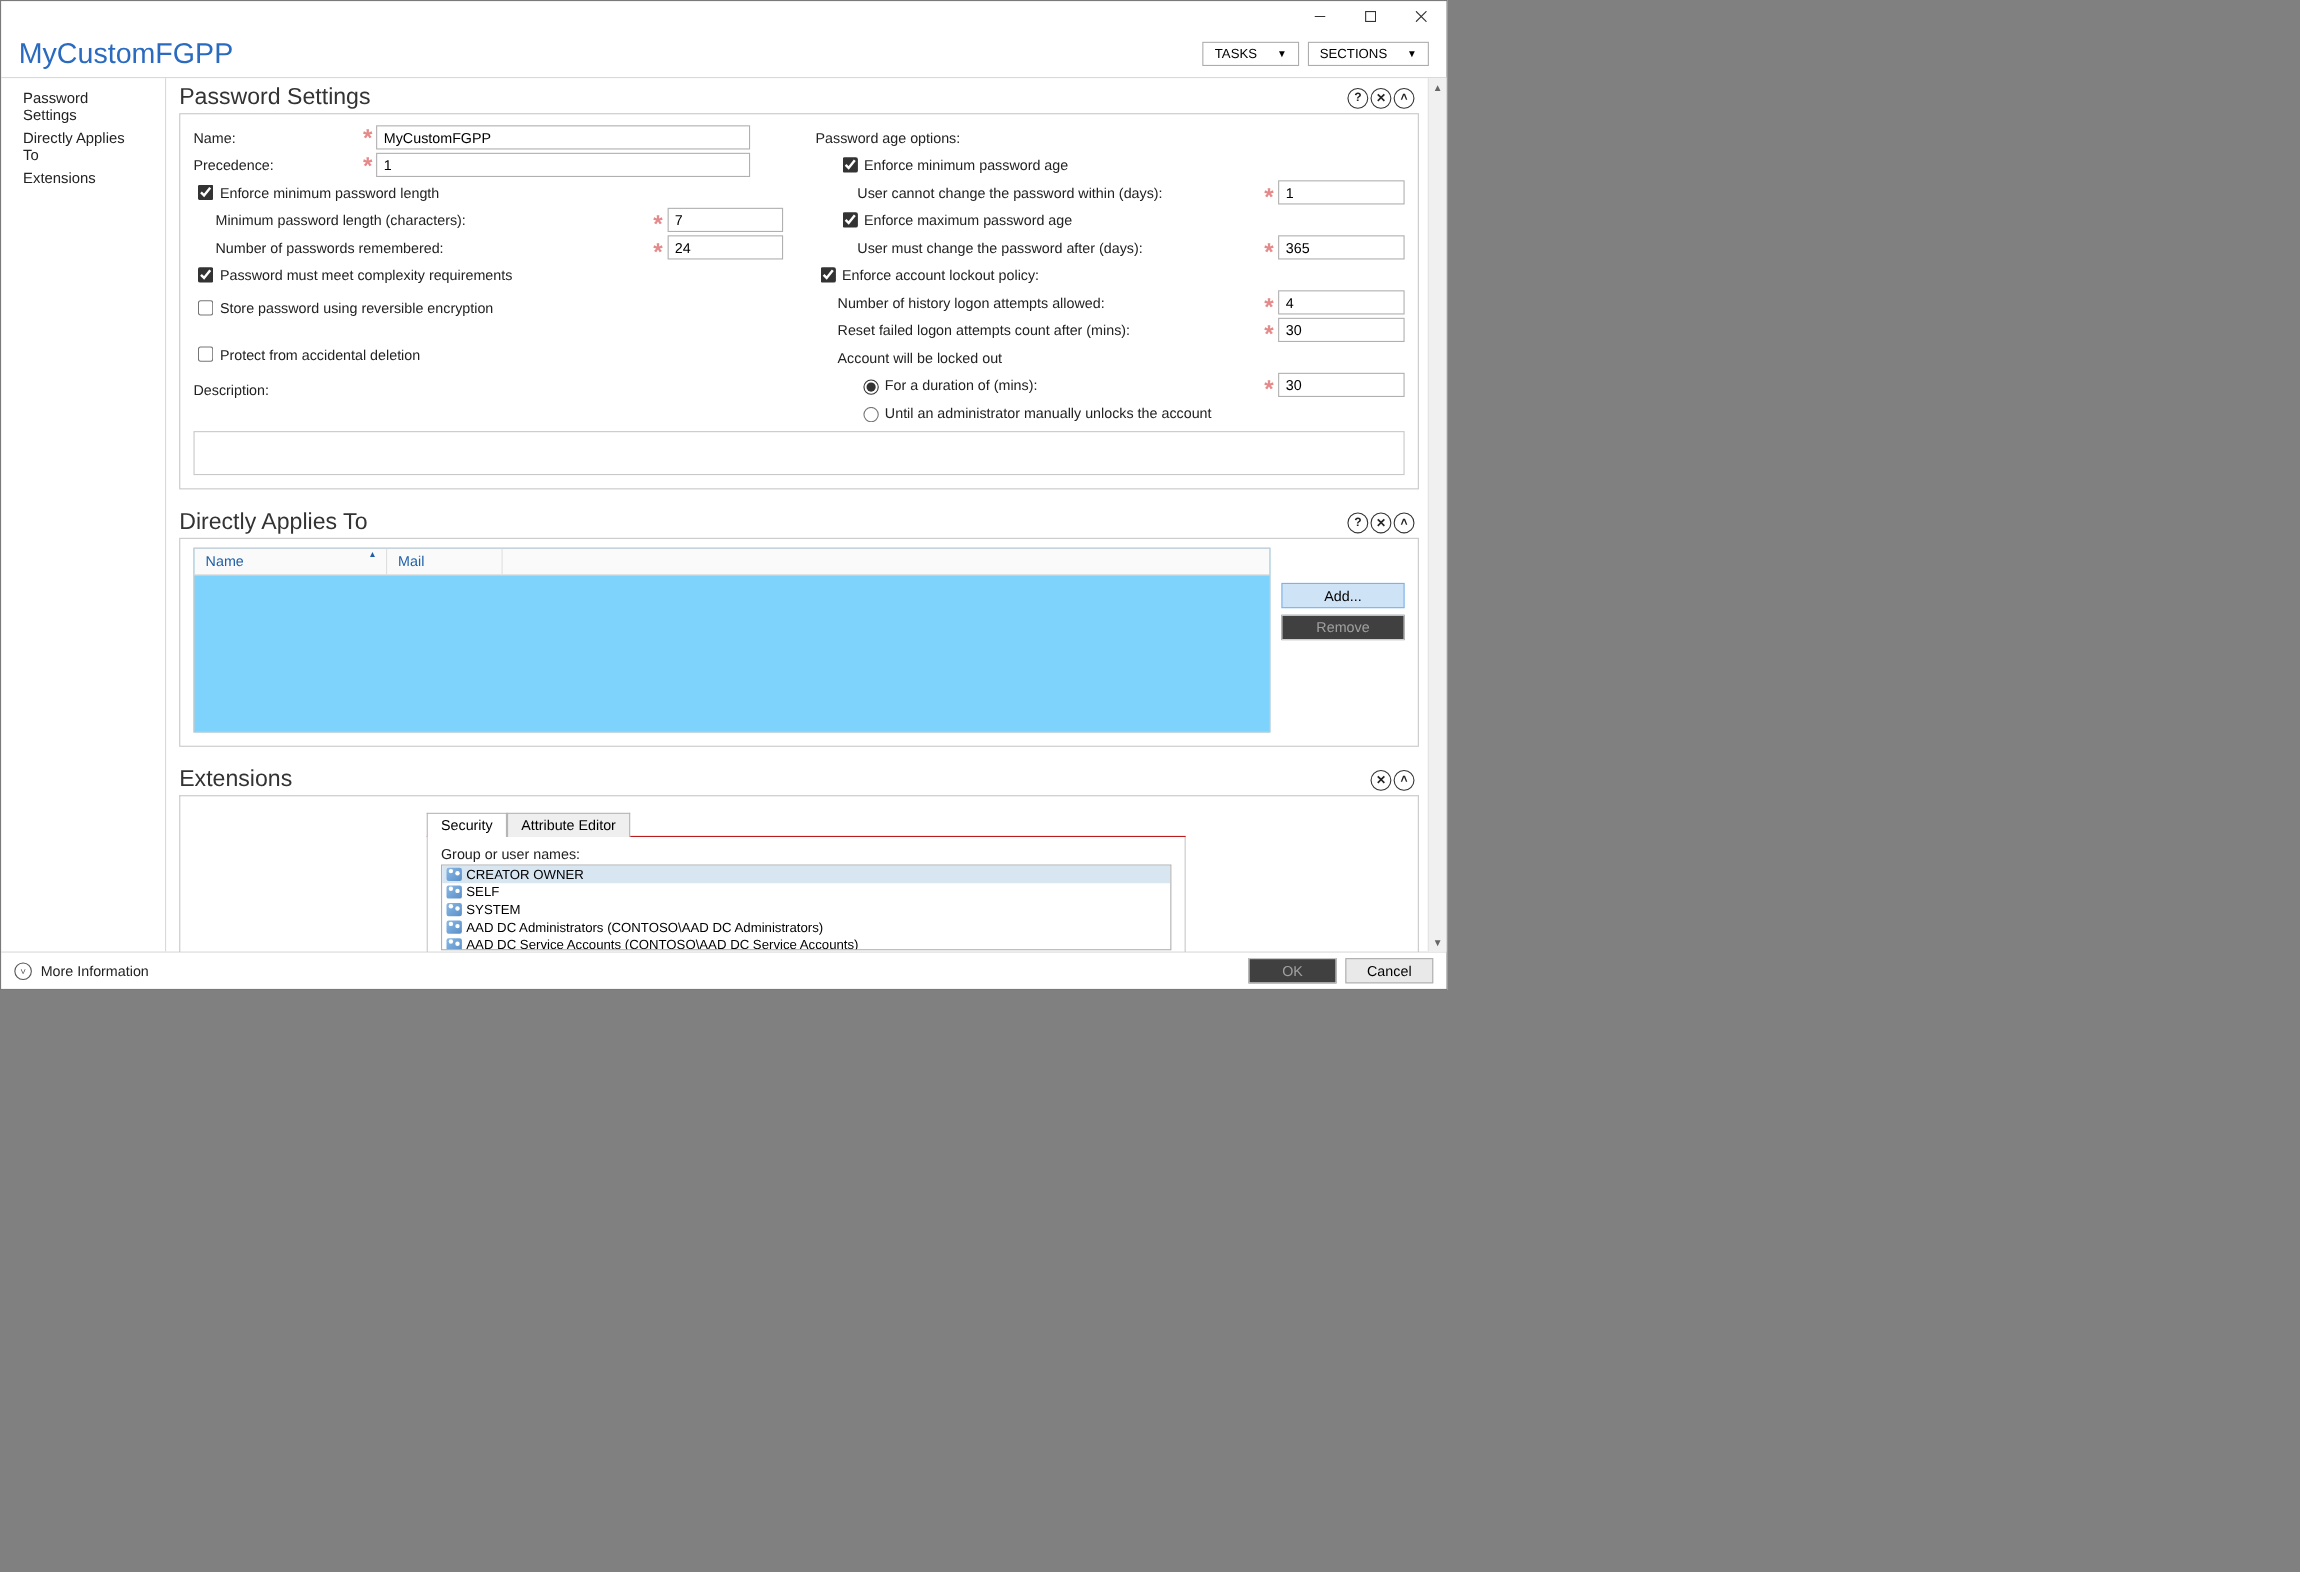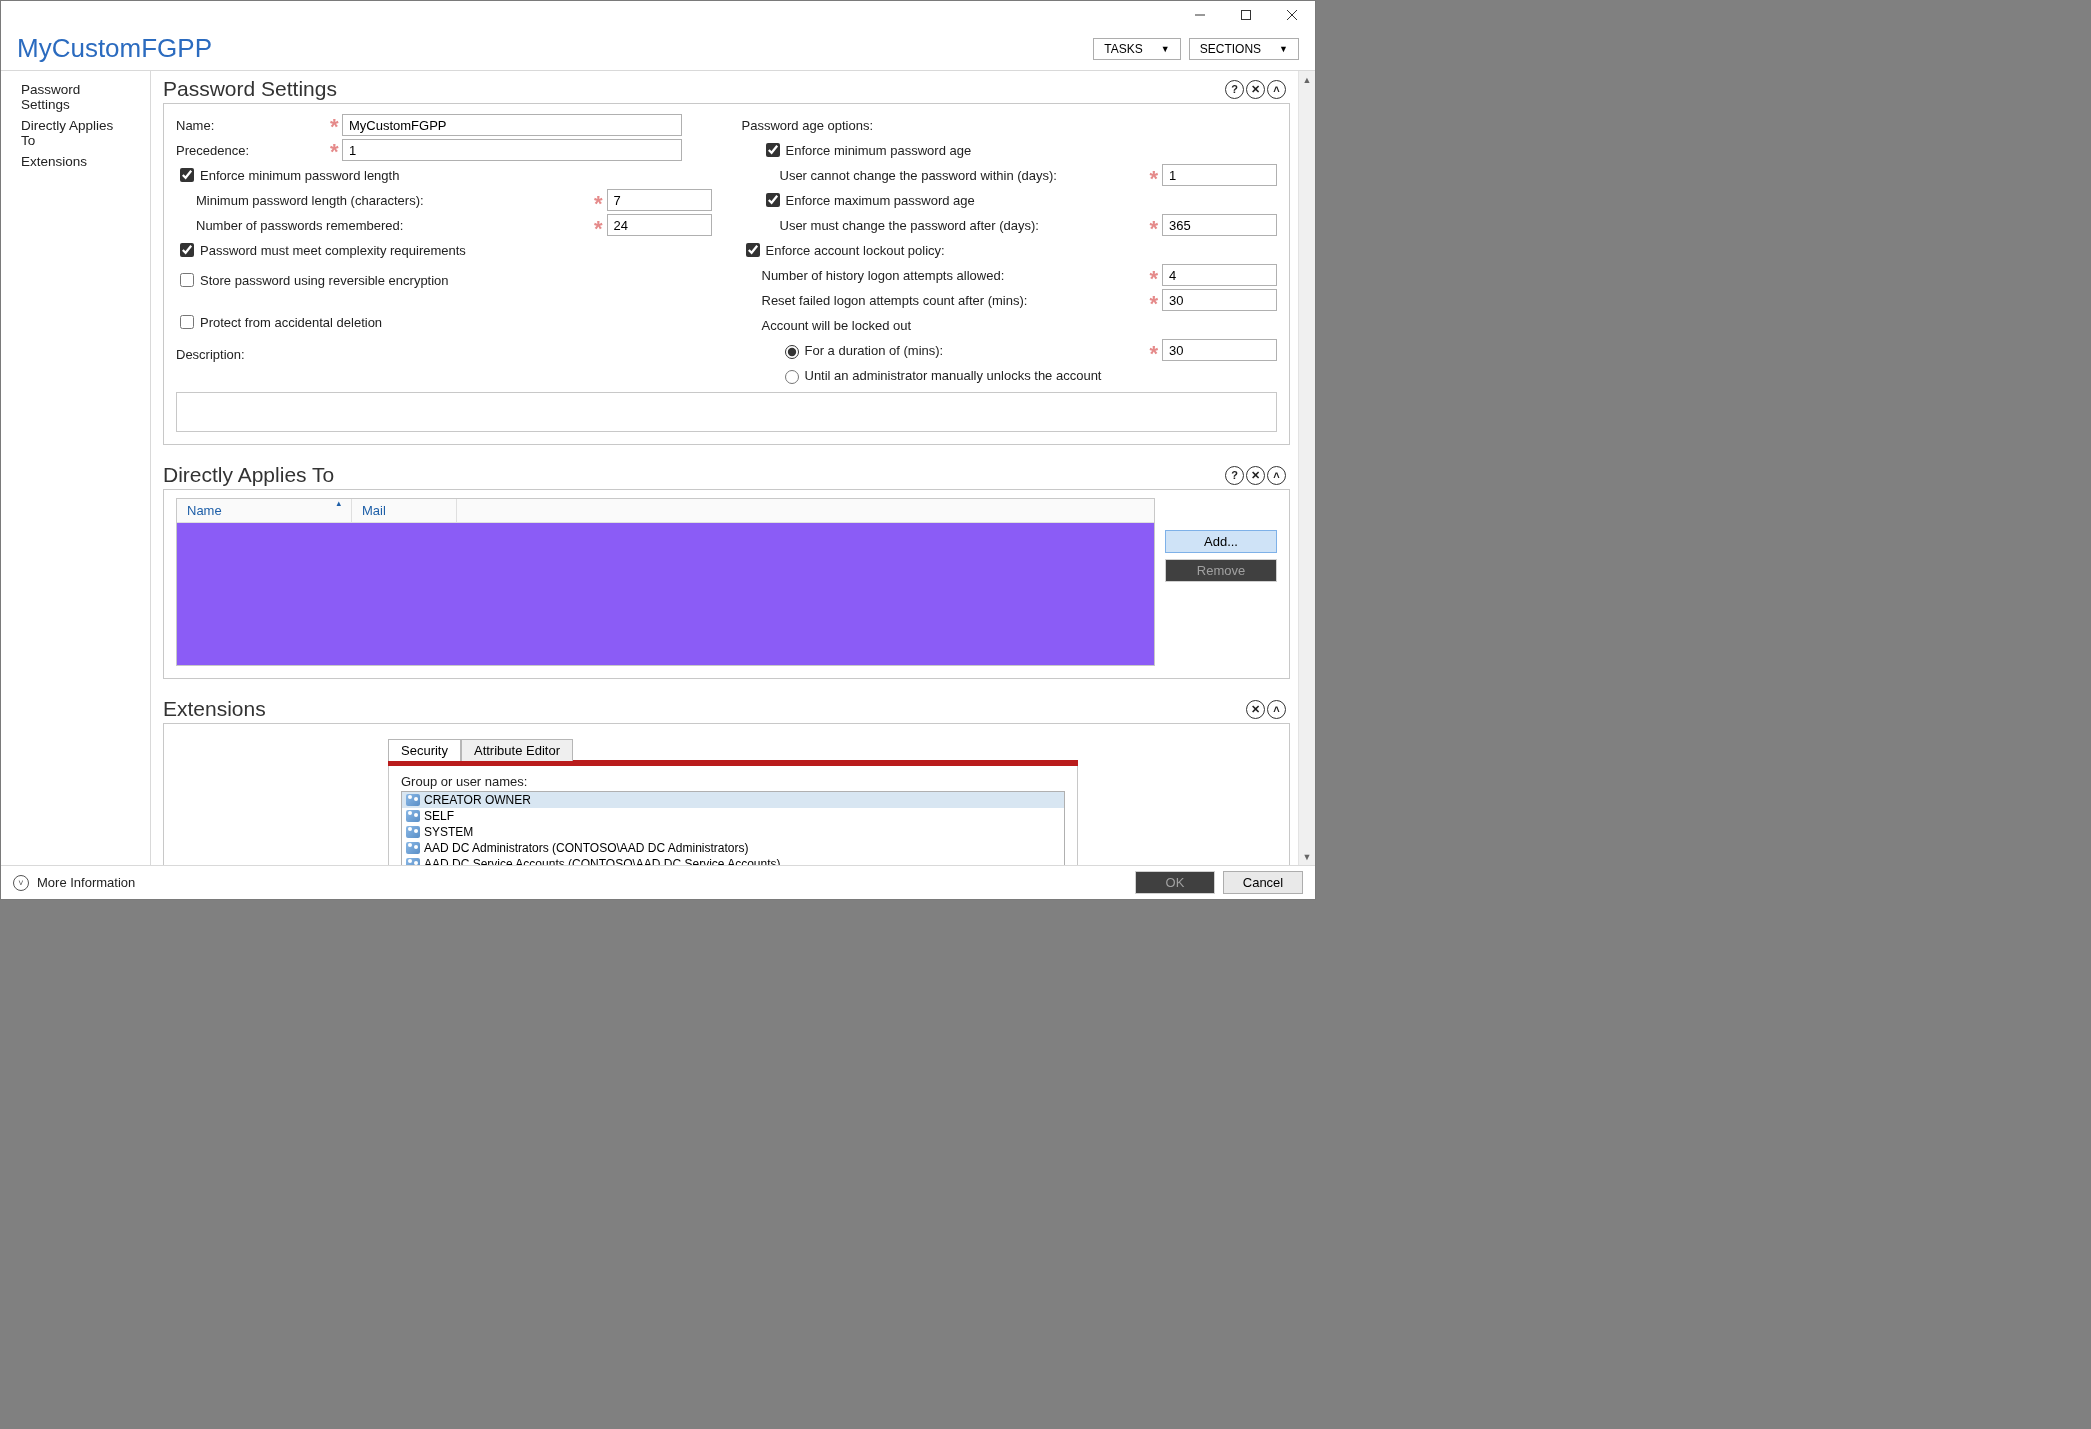--- a/index.html
+++ b/index.html
@@ -32,29 +32,29 @@
   .req { color:#e58a8a; font-size:22px; font-weight:bold; line-height:10px; padding:0 4px; position:relative; top:4px;}
   input[type=text].field { border:1px solid #b0b0b0; font-size:13px; padding:2px 6px; height:22px;}
   .w340{width:340px;}
   .w105{width:105px;}
   .w115{width:115px;}
   .chk { width:14px; height:14px; margin-right:6px; accent-color:#333;}
   .indent1{padding-left:20px;}
   .indent2{padding-left:38px;}
   .radio{width:14px;height:14px;margin-right:6px;accent-color:#333;}
   .desc-box{border:1px solid #c8c8c8;height:40px;margin-top:4px;}
-  .grid{border:1px solid #c8c8c8;height:168px;background:#8b5cf6;}
+  .grid{border:1px solid #c8c8c8;height:168px;background:#7dd3fc;}
   .grid-head{display:flex;background:#fafafa;border-bottom:1px solid #dfdfdf;}
   .gh{border-right:1px solid #dfdfdf;padding:4px 10px;font-size:13px;color:#1e5fa8;position:relative;}
   .gh.sort::after{content:"▴";position:absolute;right:10px;top:-1px;font-size:9px;color:#1e5fa8;}
   .flex-row{display:flex;gap:10px;}
   .btn{border:1px solid #adadad;background:#e9e9e9;font-size:13px;padding:3px 0;width:112px;text-align:center;}
   .btn.disabled{color:#a0a0a0;background:#404040;border-color:#d0d0d0;}
   .btn.sel{background:#cfe3f7;border-color:#7eb1e8;}
-  .tabs{display:flex;border-bottom:6px solid #b91c1c;margin-top:4px;}
+  .tabs{display:flex;border-bottom:1px solid #b91c1c;margin-top:4px;}
   .tab{border:1px solid #b6b6b6;border-bottom:none;padding:3px 12px;font-size:13px;background:#efefef;margin-right:0px;position:relative;top:1px;}
   .tab.active{background:#fff;}
   .secbox{border:1px solid #c8c8c8;border-top:none;padding:8px 12px;}
   .listbox{border:1px solid #b0b0b0;background:#fff;height:78px;overflow:hidden;}
   .li-row{display:flex;align-items:center;font-size:12px;padding:1px 4px;gap:4px;}
   .li-row.sel{background:#d8e6f2;}
   .picon{display:inline-block;width:14px;height:12px;background:linear-gradient(135deg,#8ab8e6,#5a8fc7);border-radius:2px;position:relative;}
   .picon::before{content:"";position:absolute;left:2px;top:1px;width:4px;height:4px;background:#fff;border-radius:50%;}
   .picon::after{content:"";position:absolute;right:2px;top:3px;width:4px;height:4px;background:#fff;border-radius:50%;}
   .footer{border-top:1px solid #d9d9d9;display:flex;align-items:center;padding:4px 12px;gap:8px;height:34px;}

